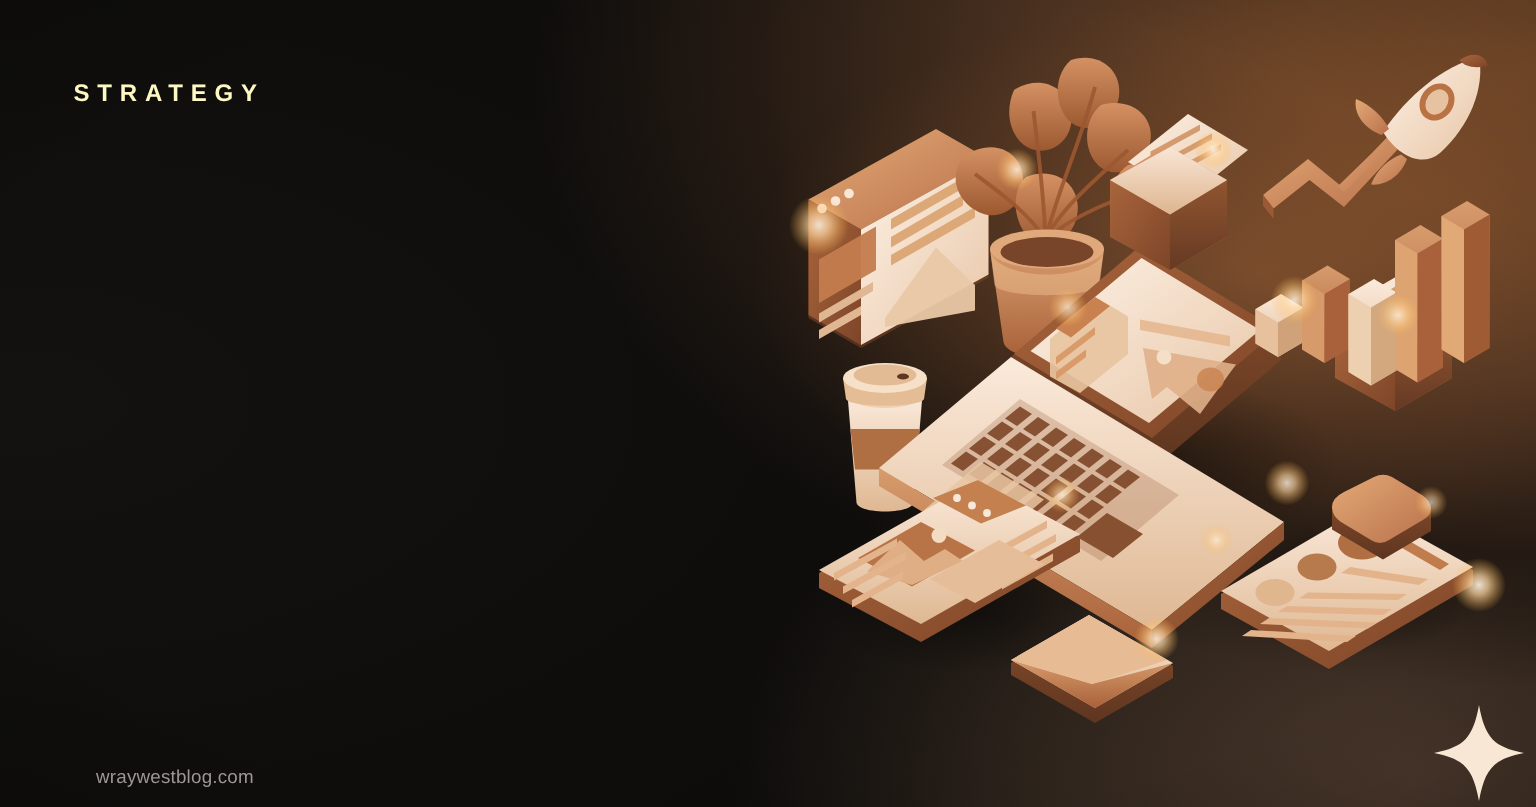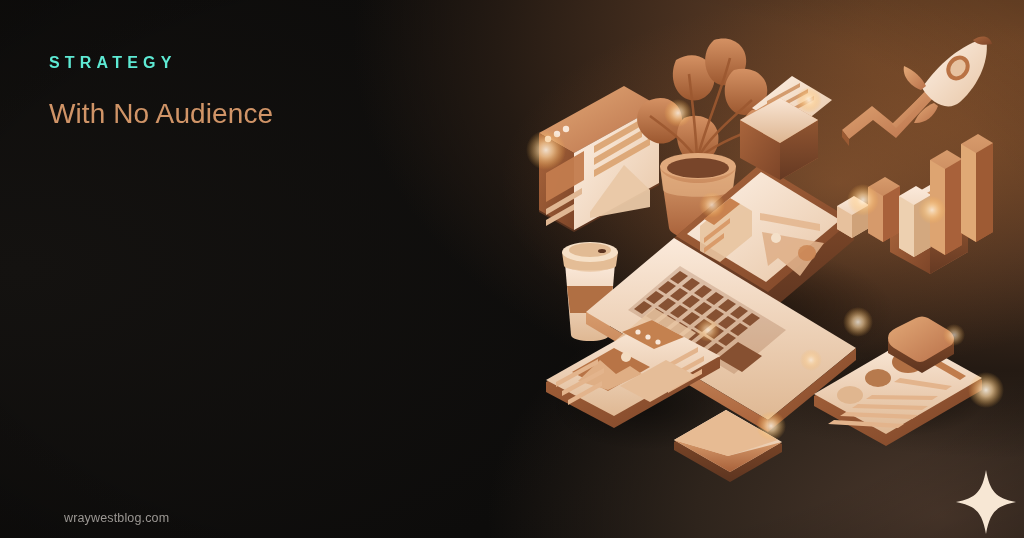--- a/index.html
+++ b/index.html
@@ -40,21 +40,21 @@
   .content {
     position:absolute;
     left:49px; top:55px;
     width:520px;
     z-index:20;
   }
   .eyebrow {
     font-size:16px;
     font-weight:700;
     letter-spacing:5.2px;
-    color:#5eead4;
+    color:#fef9c3;
     line-height:1;
     margin-bottom:26px;
   }
   .headline {
     font-size:45px;
     font-weight:700;
     color:#ffffff;
     line-height:1.18;
     letter-spacing:-.3px;
     max-width:490px;
@@ -380,18 +380,17 @@
       <g>
         <path d="M462,470 C466,492 472,498 492,502 C472,506 466,512 462,534 C458,512 452,506 432,502 C452,498 458,492 462,470 Z" fill="#f7e7d4"></path>
       </g>
     </svg>
   </div>
 
   <div class="bg-vig"></div>
 
   <div class="content">
     <div class="eyebrow">STRATEGY</div>
-    <div class="subhead">With No Audience</div>
   </div>
 
   <div class="footer-url">wraywestblog.com</div>
 
 </div>
 
 </body></html>

